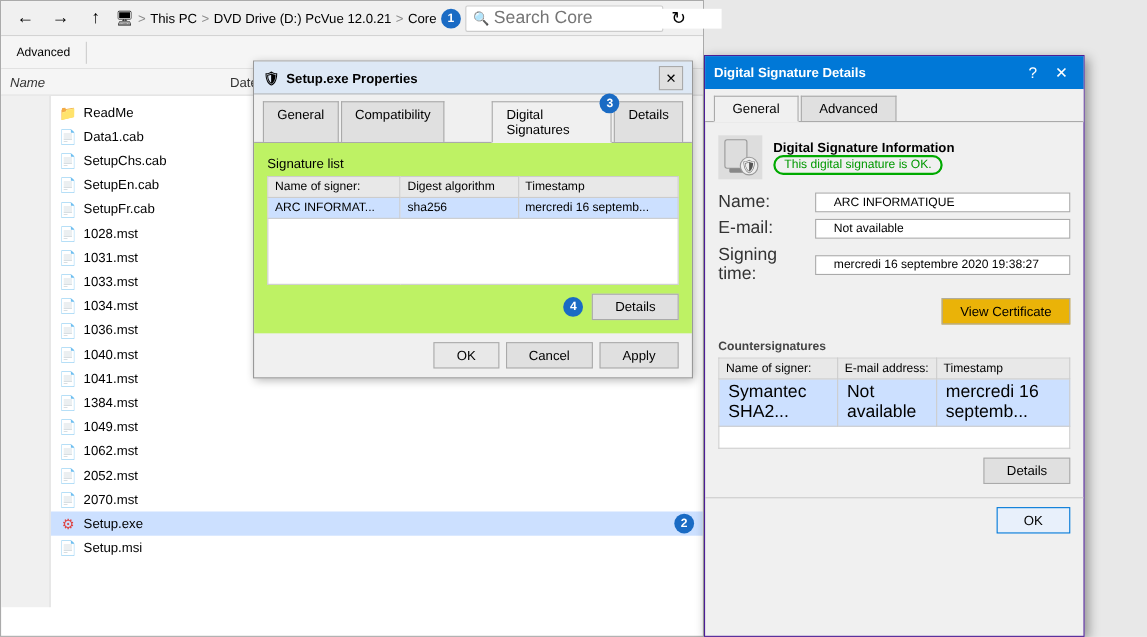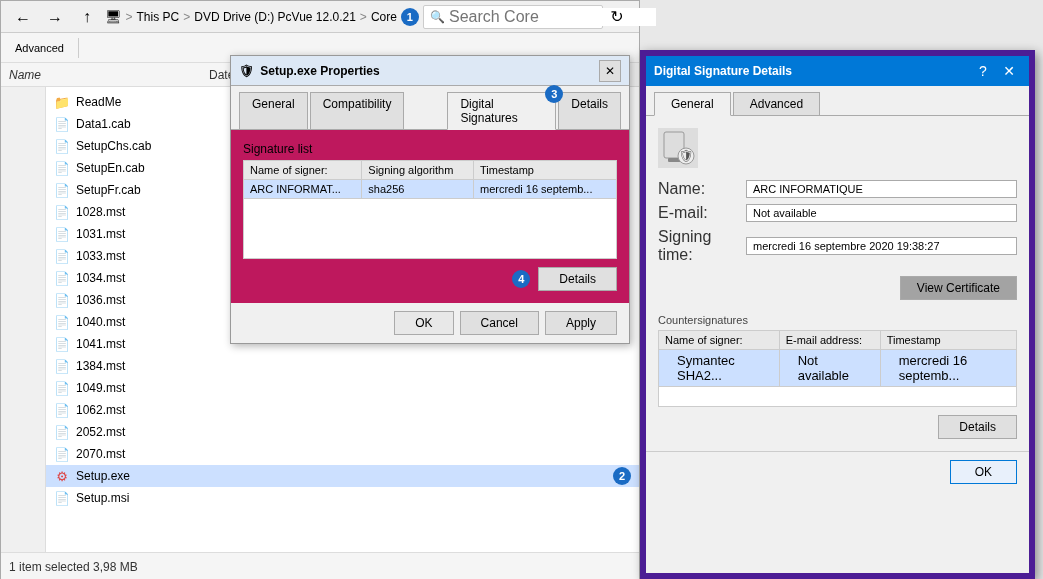--- a/index.html
+++ b/index.html
@@ -207,21 +207,21 @@
 
     .dialog-tab.active {
       background: #f0f0f0;
       border-bottom: 1px solid #f0f0f0;
       z-index: 1;
       margin-bottom: -1px;
     }
 
     .dialog-content {
       padding: 12px;
-      background: #be185d;
+      background: #bef264;
     }
 
     .signature-list-label {
       font-size: 12px;
       margin-bottom: 4px;
     }
 
     .sig-table {
       width: 100%;
       border: 1px solid #ccc;
@@ -261,24 +261,24 @@
       font-size: 12px;
     }
 
     .dlg-btn.primary { background: #e8e8e8; }
 
     
     .sig-details-dialog {
       position: absolute;
       top: 50px;
       left: 640px;
-      width: 395px;
+      width: 346px;
       height: 529px;
       background: #f0f0f0;
-      border: 6px solid #4c1d95;
+      border: 1px solid #4c1d95;
       box-shadow: 3px 3px 10px rgba(0,0,0,0.4);
       z-index: 20;
     }
 
     .sig-details-titlebar {
       height: 30px;
       background: #0078d7;
       display: flex;
       align-items: center;
       justify-content: space-between;
@@ -371,38 +371,38 @@
       font-size: 16px;
       color: #333;
       width: 80px;
       flex-shrink: 0;
     }
 
     .sig-field-value {
       flex: 1;
       border: 1px solid #aaa;
       background: #fff;
-      padding: 2px 6px;
+      padding: 2px 16px;
       font-size: 11px;
     }
 
     .view-cert-btn {
       display: block;
       margin: 6px 0 6px auto;
       padding: 4px 16px;
-      background: #a3a3a3;
+      background: #eab308;
       border: 1px solid #aaa;
       cursor: pointer;
       font-size: 12px;
     }
 
     .countersig-label {
       font-size: 11px;
       color: #444;
-      font-weight: 400;
+      font-weight: 700;
       margin: 8px 0 4px 0;
     }
 
     .countersig-table {
       width: 100%;
       border: 1px solid #ccc;
       background: #fff;
       border-collapse: collapse;
     }
 
@@ -410,22 +410,22 @@
       background: #e8e8e8;
       border: 1px solid #ccc;
       padding: 3px 6px;
       font-size: 11px;
       font-weight: normal;
       text-align: left;
     }
 
     .countersig-table td {
       border: 1px solid #ccc;
-      padding: 3px 18px;
-      font-size: 13px;
+      padding: 3px 8px;
+      font-size: 16px;
       margin-left: 11px;
     }
 
     .countersig-table tr.selected td { background: #cce0ff; }
 
     .details-footer-btn {
       padding: 4px 20px;
       background: #e0e0e0;
       border: 1px solid #aaa;
       cursor: pointer;
@@ -581,23 +581,20 @@
         <span class="file-name">Setup.exe</span>
         <div class="circle-badge">2</div>
       </div>
       <div class="file-item">
         <span class="file-icon">📄</span>
         <span class="file-name">Setup.msi</span>
       </div>
     </div>
   </div>
 
-  <div class="explorer-statusbar">
-    <span>1 item selected  3,98 MB</span>
-  </div>
 </div>
 
 <div class="properties-dialog">
   <div class="dialog-titlebar">
     <div class="dialog-title-left">
       <span>🛡</span>
       <span>Setup.exe Properties</span>
     </div>
     <div class="dialog-controls">
       <button class="dialog-ctrl-btn">✕</button>
@@ -613,21 +610,21 @@
     </div>
     <div class="dialog-tab">Details</div>
   </div>
 
   <div class="dialog-content">
     <div class="signature-list-label">Signature list</div>
     <table class="sig-table">
       <thead>
         <tr>
           <th>Name of signer:</th>
-          <th>Signing algorithm</th>
+          <th>Digest algorithm</th>
           <th>Timestamp</th>
         </tr>
       </thead>
       <tbody>
         <tr class="selected">
           <td>ARC INFORMAT...</td>
           <td>sha256</td>
           <td>mercredi 16 septemb...</td>
         </tr>
         <tr style="height:60px;">
@@ -666,20 +663,24 @@
   <div class="sig-details-body-scroll">
 
     <div class="sig-info-header">
       <div class="sig-info-icon">
         <svg width="36" height="36" viewBox="0 0 36 36">
           <rect x="4" y="2" width="20" height="26" rx="2" fill="#ddd" stroke="#999" stroke-width="1"></rect>
           <rect x="8" y="28" width="16" height="4" rx="1" fill="#888"></rect>
           <circle cx="26" cy="26" r="8" fill="#eee" stroke="#999" stroke-width="1"></circle>
           <text x="26" y="30" text-anchor="middle" font-size="12" fill="#555">🛡</text>
         </svg>
+      </div>
+      <div>
+        <h3>Digital Signature Information</h3>
+        <span class="sig-ok-badge">This digital signature is OK.</span>
       </div>
     </div>
 
 
     <div class="sig-field-row">
       <span class="sig-field-label">Name:</span>
       <div class="sig-field-value">ARC INFORMATIQUE</div>
     </div>
 
     <div class="sig-field-row">

